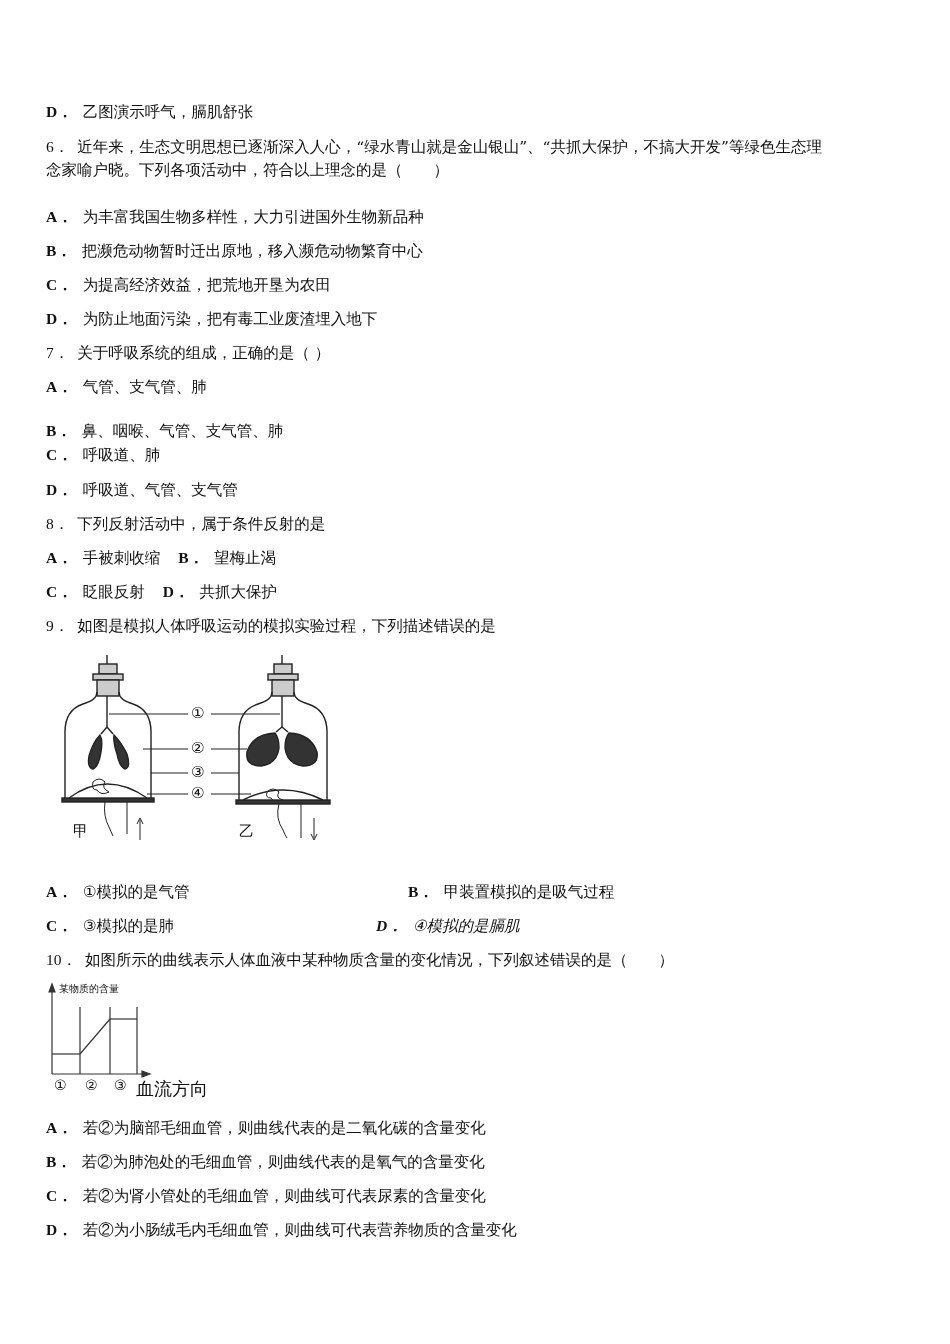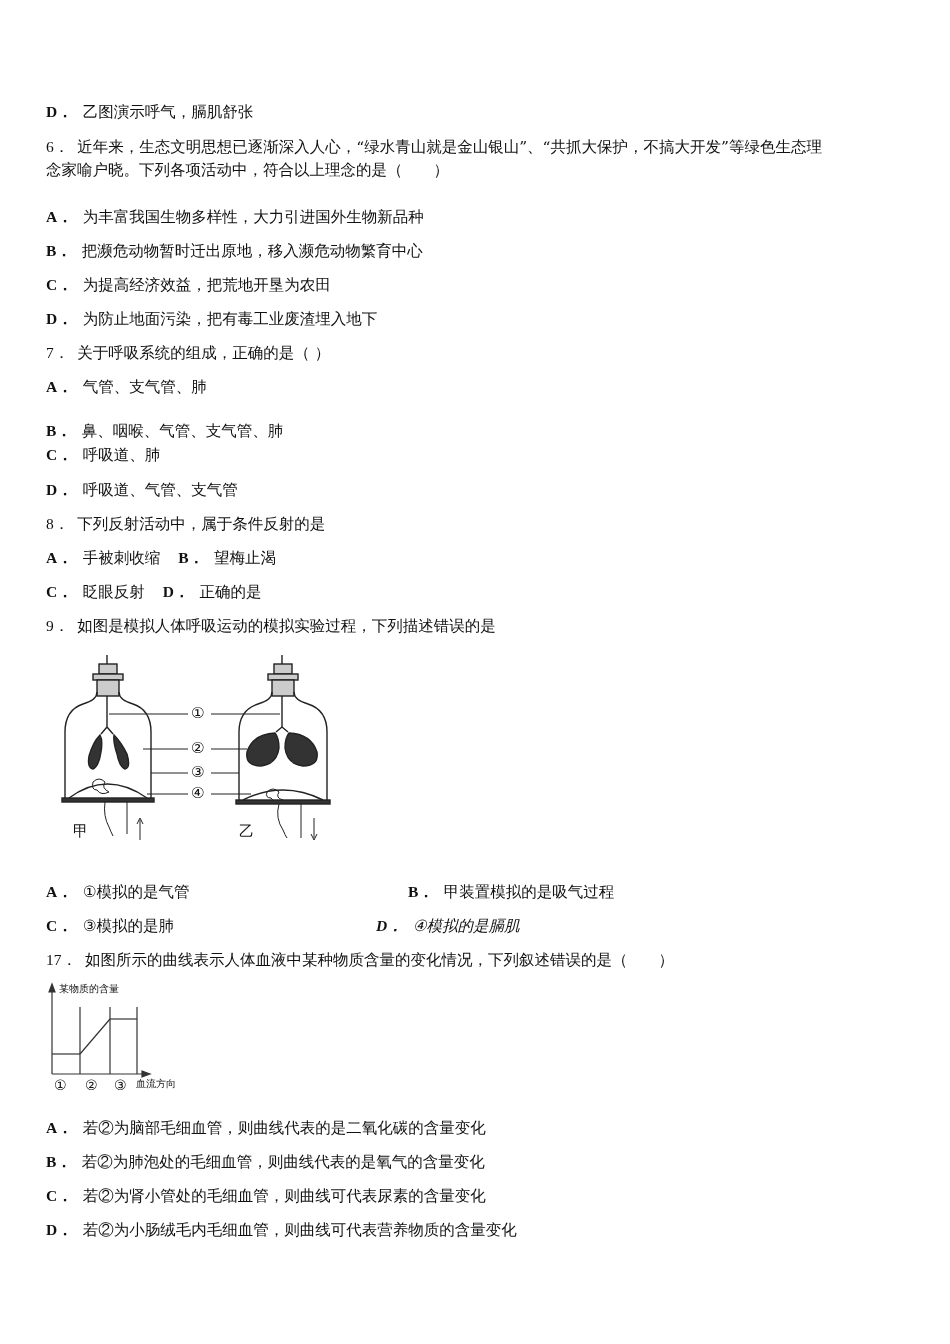--- a/index.html
+++ b/index.html
@@ -58,21 +58,21 @@
   <span class="opt-letter">D．</span><span>呼吸道、气管、支气管</span>
 </div>
 
 <div class="line" style="top:514px;">
   <span class="qnum">8．</span><span>下列反射活动中，属于条件反射的是</span>
 </div>
 <div class="line" style="top:548px;">
   <span class="opt-letter">A．</span><span>手被刺收缩</span><span class="gap"></span><span class="opt-letter">B．</span><span>望梅止渴</span>
 </div>
 <div class="line" style="top:582px;">
-  <span class="opt-letter">C．</span><span>眨眼反射</span><span class="gap"></span><span class="opt-letter">D．</span><span>正确的是</span>
+  <span class="opt-letter">C．</span><span>眨眼反射</span><span class="gap"></span><span class="opt-letter">D．</span><span>共抓大保护</span>
 </div>
 
 <div class="line" style="top:616px;">
   <span class="qnum">9．</span><span>如图是模拟人体呼吸运动的模拟实验过程，下列描述错误的是</span>
 </div>
 
 <div class="figure" style="left:55px; top:652px; width:290px; height:200px;">
   <svg width="290" height="200" viewBox="0 0 290 200">
     <g fill="none" stroke="#222" stroke-width="1.4">
 
@@ -137,21 +137,21 @@
   <span class="opt-letter">B．</span><span>甲装置模拟的是吸气过程</span>
 </div>
 <div class="line" style="top:916px;">
   <span class="opt-letter">C．</span><span>③模拟的是肺</span>
 </div>
 <div class="line col2" style="top:916px;font-style:italic;">
   <span class="opt-letter">D．</span><span>④模拟的是膈肌</span>
 </div>
 
 <div class="line" style="top:950px;">
-  <span class="qnum">17．</span><span>如图所示的曲线表示人体血液中某种物质含量的变化情况，下列叙述错误的是（　　）</span>
+  <span class="qnum">10．</span><span>如图所示的曲线表示人体血液中某种物质含量的变化情况，下列叙述错误的是（　　）</span>
 </div>
 
 <div class="figure" style="left:44px; top:980px; width:170px; height:120px;">
   <svg width="170" height="120" viewBox="0 0 170 120">
     <g stroke="#333" stroke-width="1.2" fill="none">
       <line x1="8" y1="94" x2="8" y2="8"></line>
       <path d="M5 12 L8 4 L11 12 Z" fill="#333"></path>
       <line x1="8" y1="94" x2="102" y2="94"></line>
       <path d="M98 91 L106 94 L98 97 Z" fill="#333"></path>
       <line x1="36" y1="94" x2="36" y2="27"></line>
@@ -159,21 +159,21 @@
       <line x1="93" y1="94" x2="93" y2="27"></line>
       <line x1="8" y1="74" x2="36" y2="74"></line>
       <line x1="36" y1="74" x2="66" y2="39"></line>
       <line x1="66" y1="39" x2="93" y2="39"></line>
     </g>
   </svg>
   <span class="fig-label" style="position:absolute; left:15px; top:2px; font-size:10px;">某物质的含量</span>
   <span class="fig-label" style="position:absolute; left:10px; top:97px; font-size:14px;">①</span>
   <span class="fig-label" style="position:absolute; left:41px; top:97px; font-size:14px;">②</span>
   <span class="fig-label" style="position:absolute; left:70px; top:97px; font-size:14px;">③</span>
-  <span class="fig-label" style="position:absolute; left:92px; top:97px; font-size:10px;">血流方向</span>
+  <span class="fig-label" style="position:absolute; left:92px; top:97px; font-size:18px;">血流方向</span>
 </div>
 
 <div class="line" style="top:1118px;">
   <span class="opt-letter">A．</span><span>若②为脑部毛细血管，则曲线代表的是二氧化碳的含量变化</span>
 </div>
 <div class="line" style="top:1152px;">
   <span class="opt-letter">B．</span><span>若②为肺泡处的毛细血管，则曲线代表的是氧气的含量变化</span>
 </div>
 <div class="line" style="top:1186px;">
   <span class="opt-letter">C．</span><span>若②为肾小管处的毛细血管，则曲线可代表尿素的含量变化</span>

